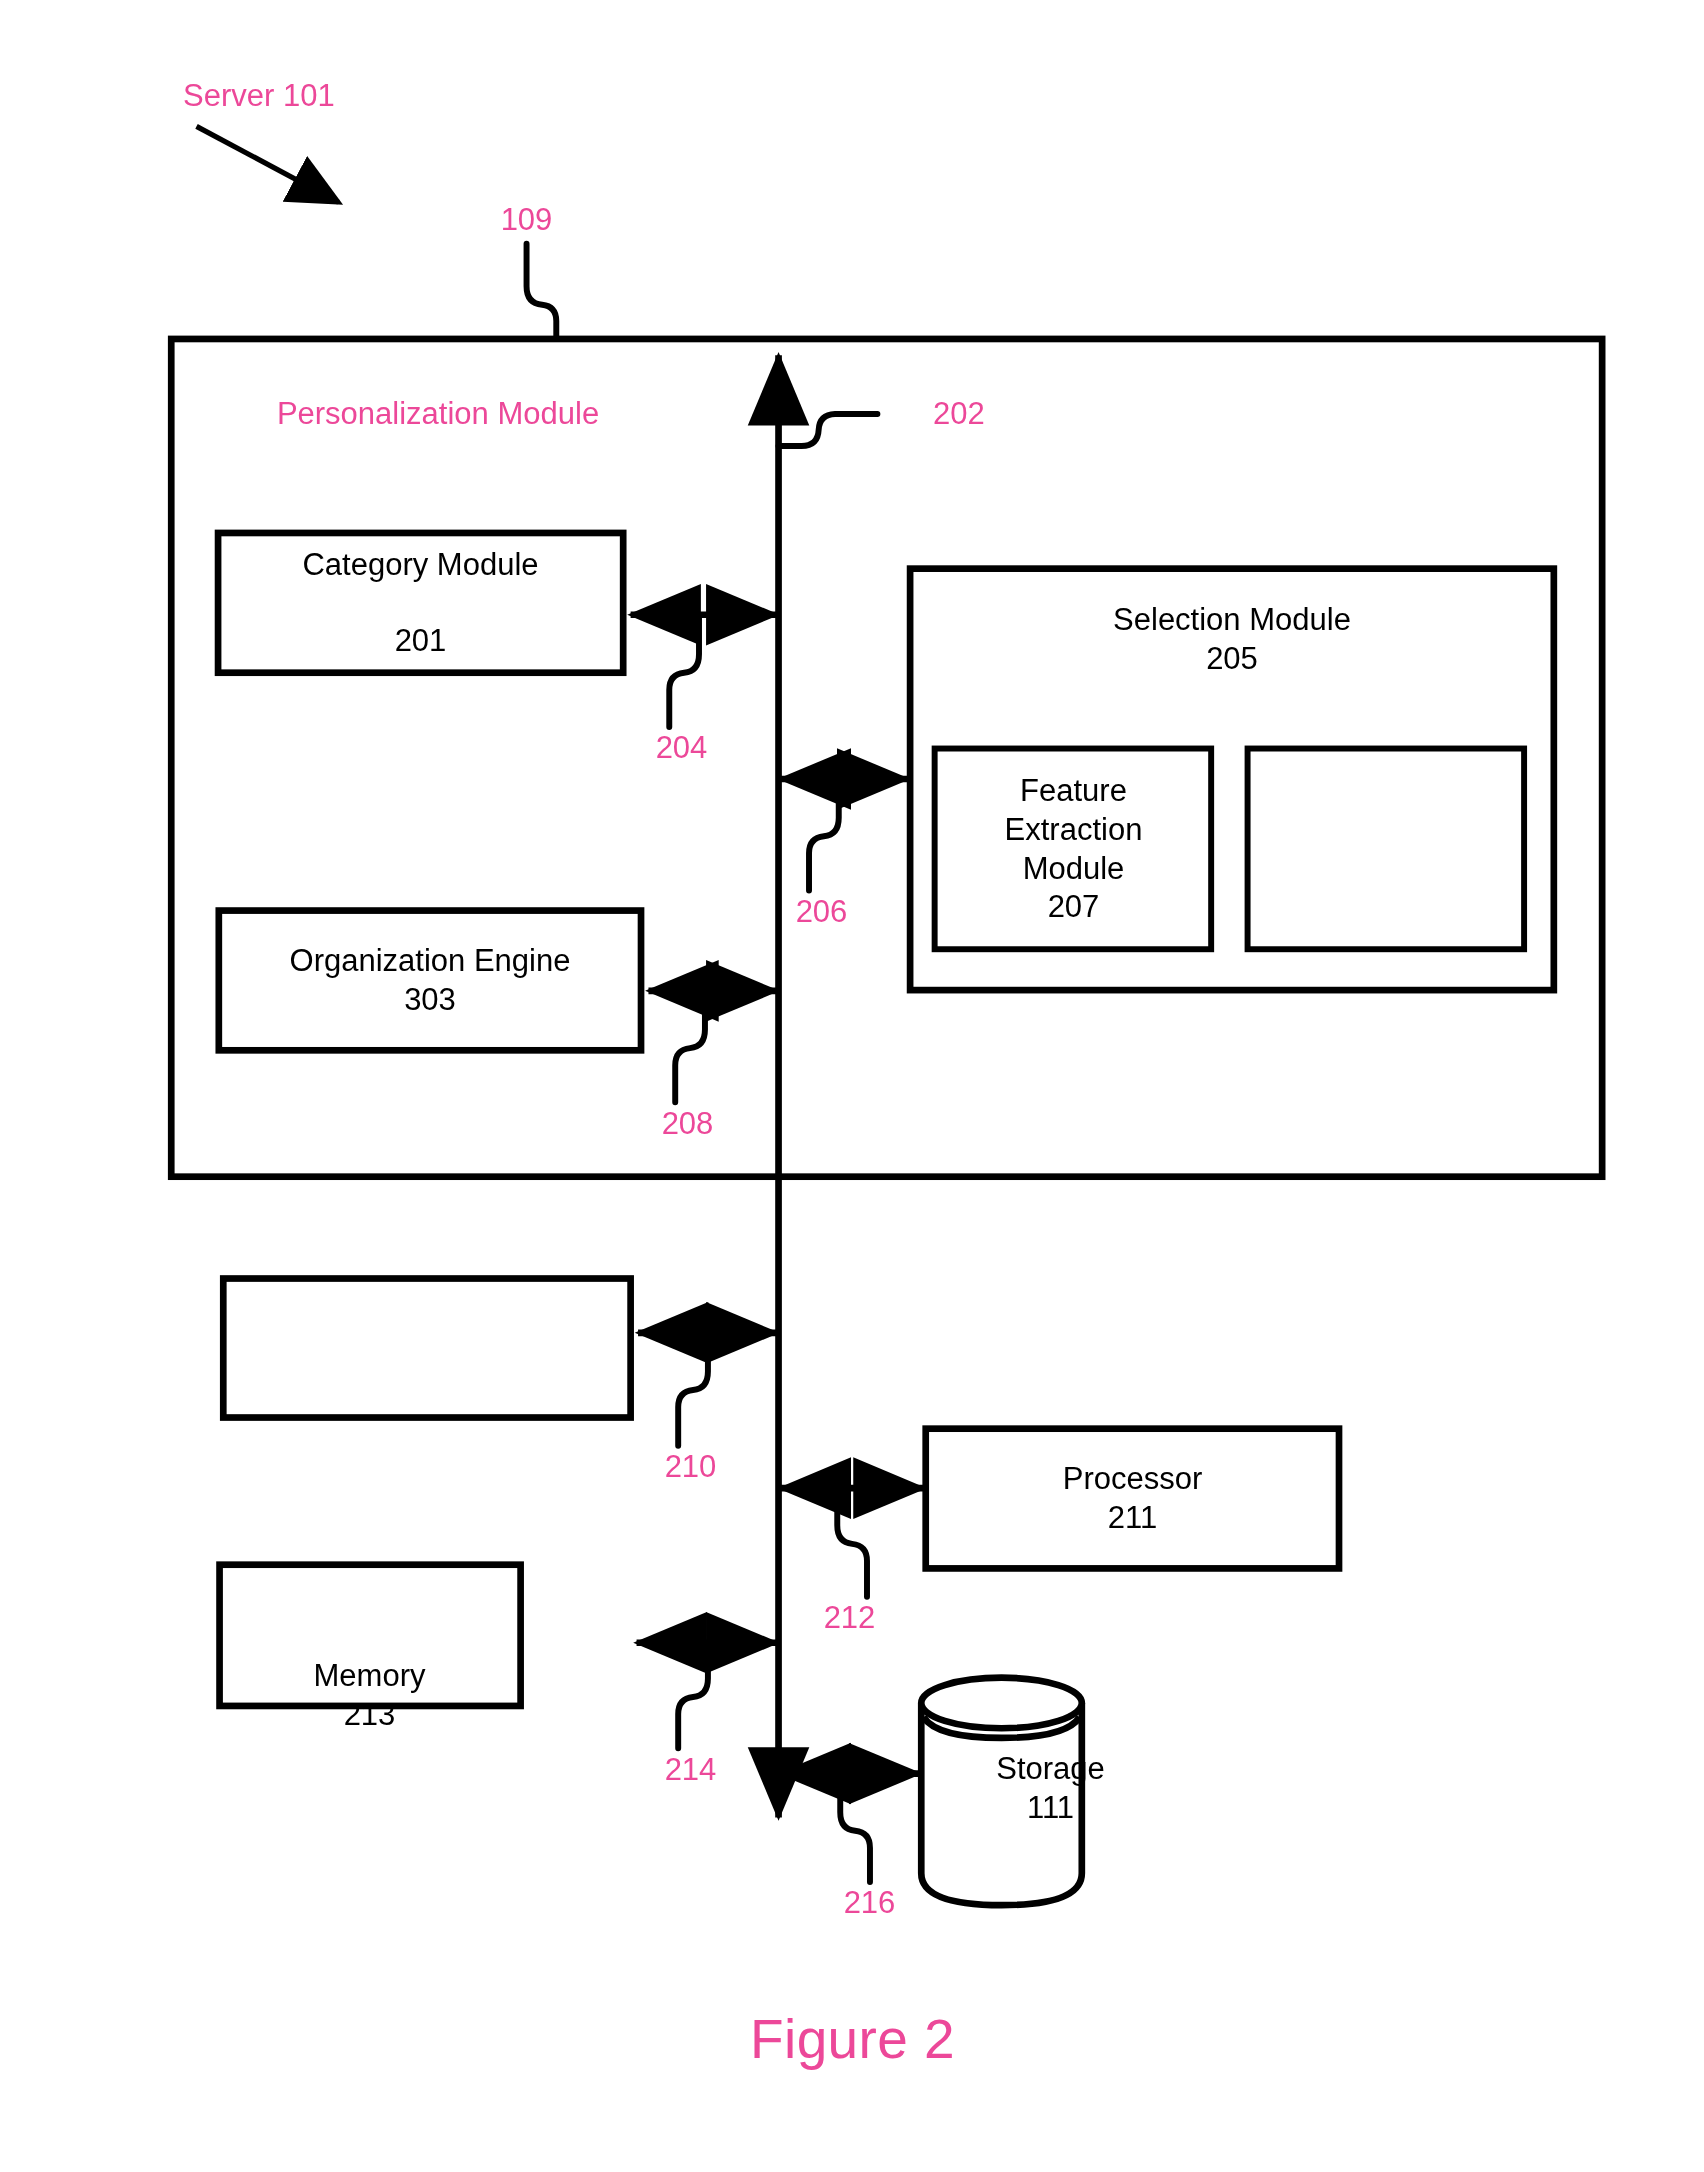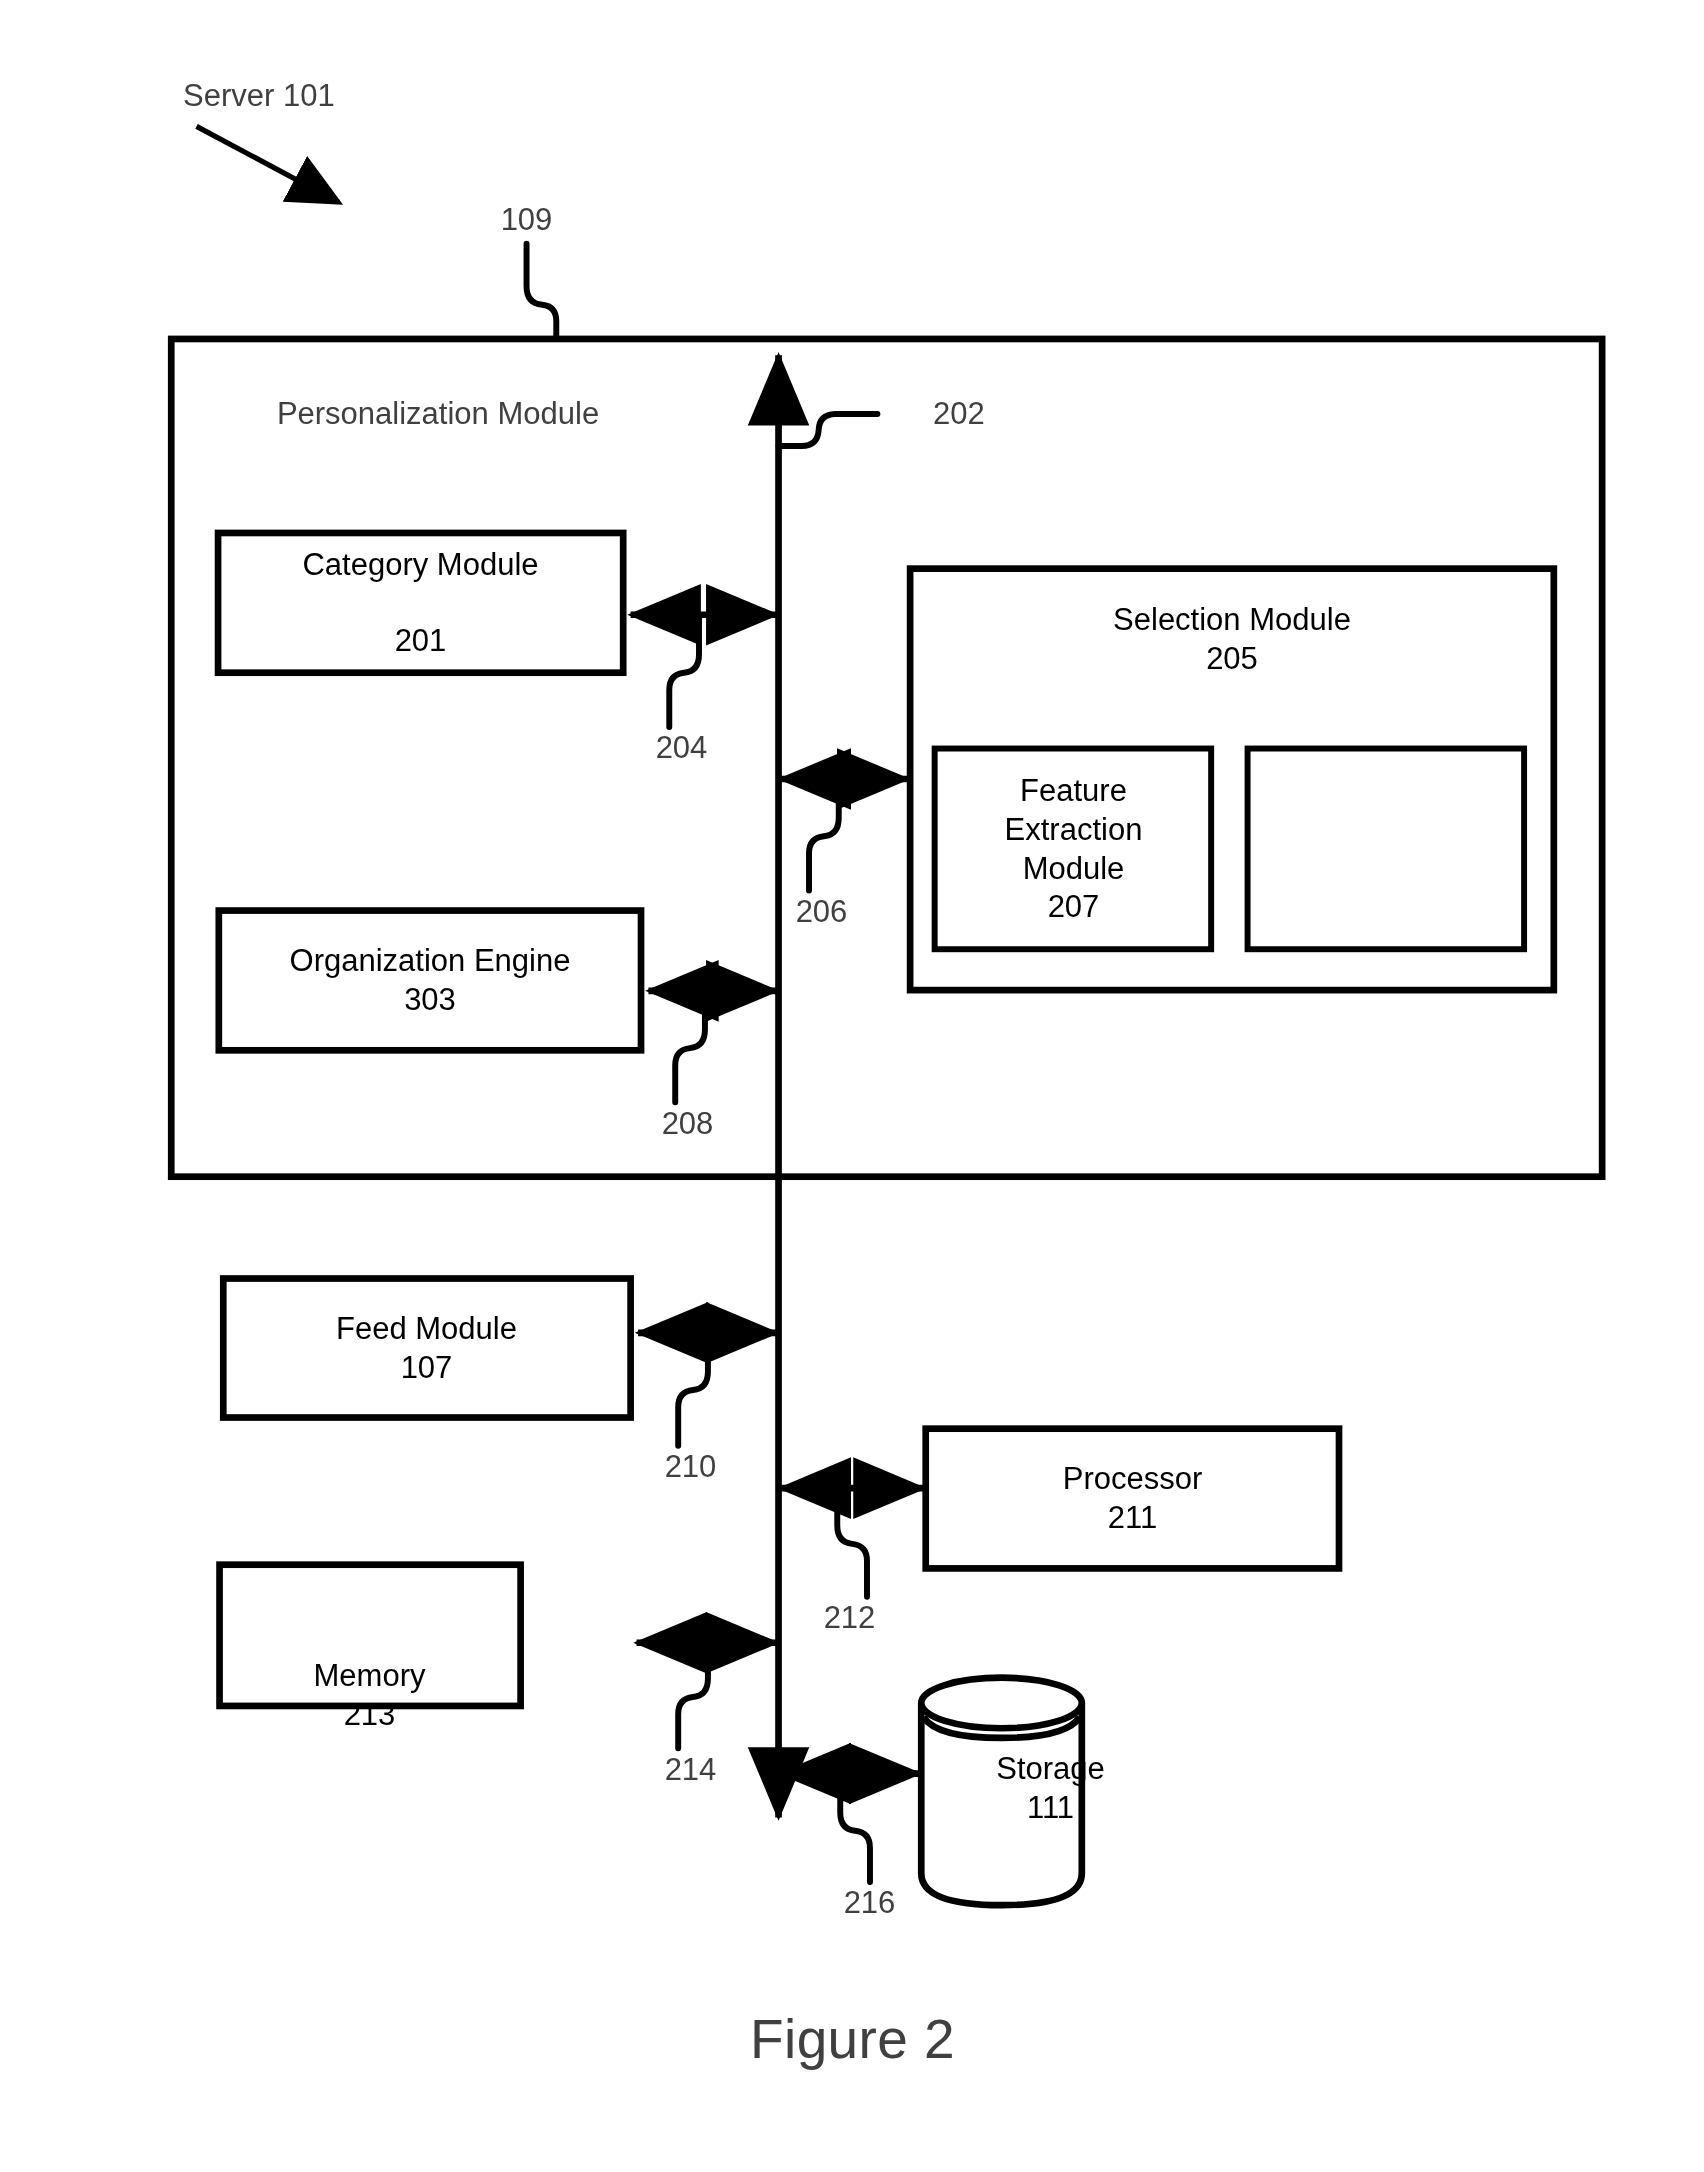--- a/index.html
+++ b/index.html
@@ -23,21 +23,21 @@
     top: 0;
     left: 0;
     width: 1705px;
     height: 2172px;
   }
   .txt {
     position: absolute;
     text-align: center;
     line-height: 1.18;
     white-space: pre;
-    color: #404040;
+    color: #ec4899;
   }
   .lbl-big   { font-size: 31px; }
   .lbl-ref   { font-size: 31px; }
   .lbl-hdr   { font-size: 31px; }
   .figcap    { font-size: 55px; letter-spacing: 0.4px; }
   .box-label {
     position: absolute;
     display: flex;
     flex-direction: column;
     align-items: center;
@@ -147,24 +147,20 @@
 
   <div class="txt lbl-ref" style="left:777px; top:894px; width:89px;">206</div>
 
   <div class="box-label" style="left:219px; top:911px; width:422px; height:140px;">
     <span>Organization Engine</span>
     <span>303</span>
   </div>
 
   <div class="txt lbl-ref" style="left:643px; top:1106px; width:89px;">208</div>
 
-  <div class="box-label" style="left:223px; top:1279px; width:407px; height:139px;">
-    <span>Feed Module</span>
-    <span>107</span>
-  </div>
 
   <div class="txt lbl-ref" style="left:646px; top:1449px; width:89px;">210</div>
 
   <div class="box-label" style="left:926px; top:1429px; width:413px; height:140px;">
     <span>Processor</span>
     <span>211</span>
   </div>
 
   <div class="txt lbl-ref" style="left:805px; top:1600px; width:89px;">212</div>
 

